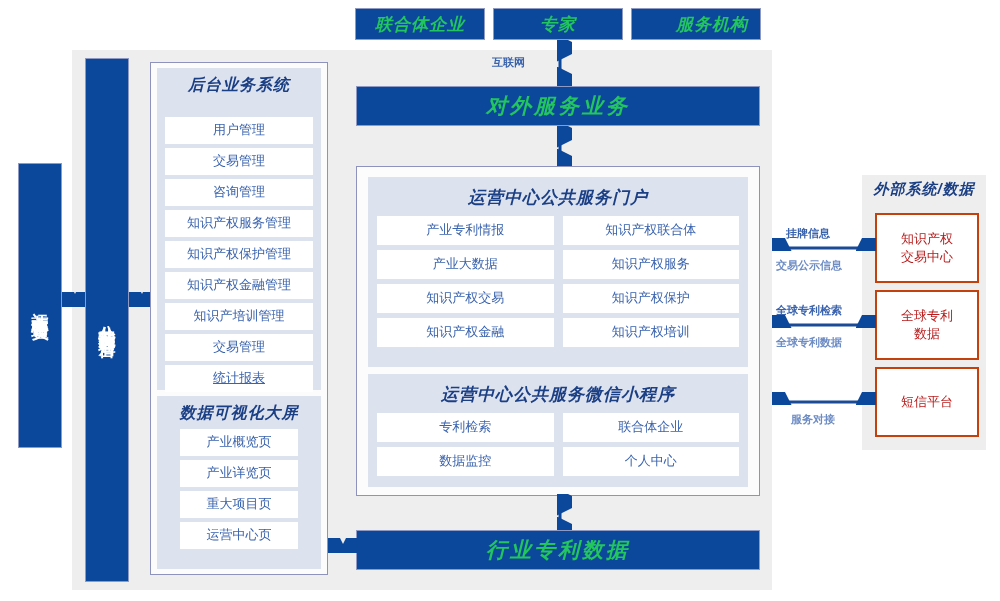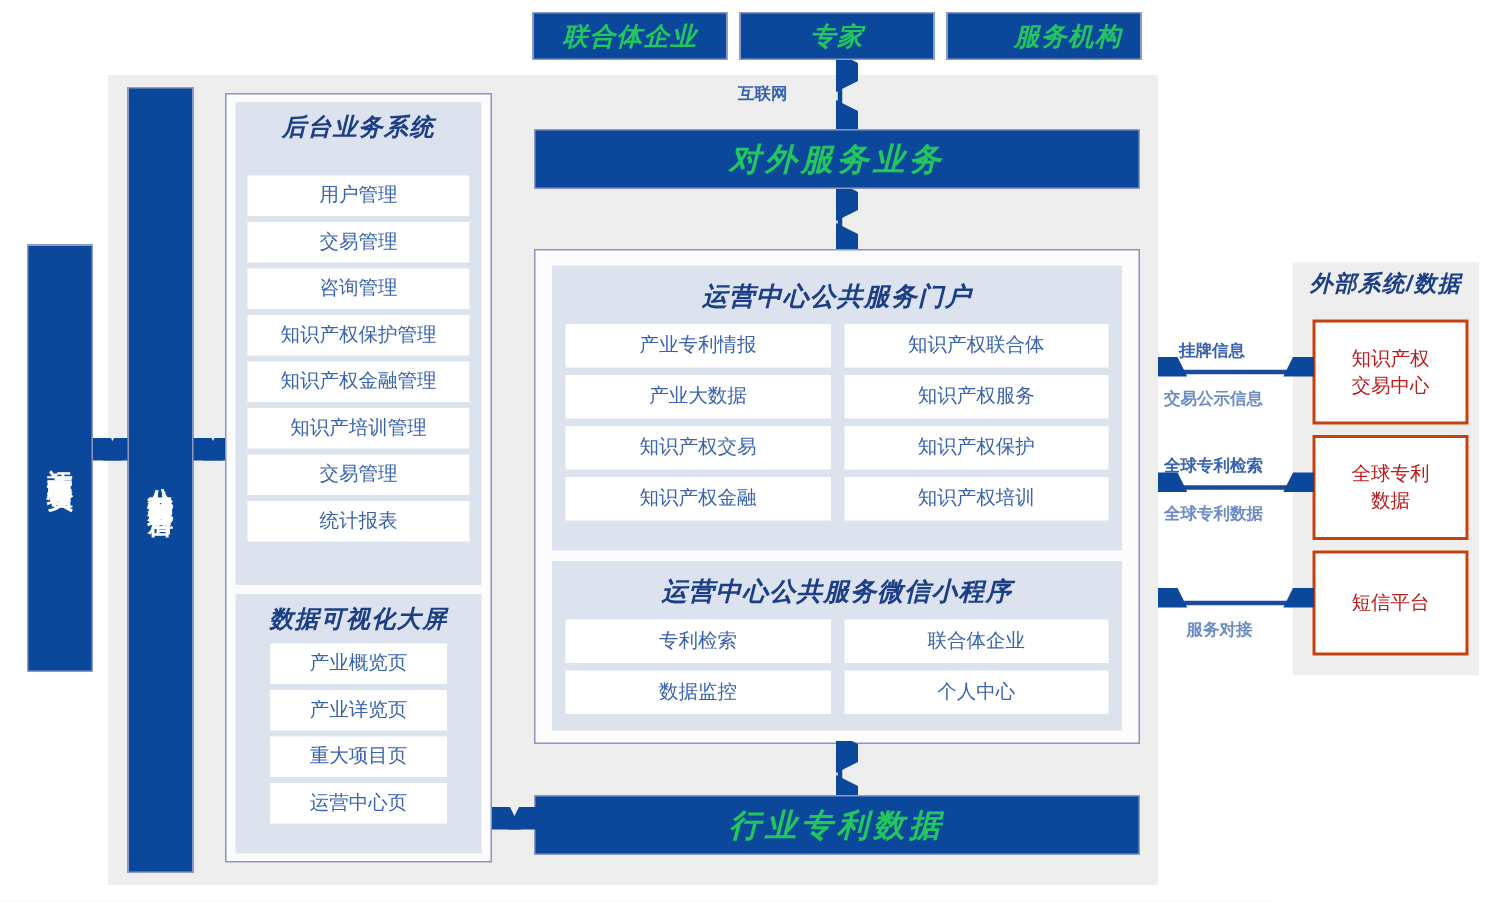--- a/index.html
+++ b/index.html
@@ -108,25 +108,26 @@
 </svg>
 
 <div class="abs outline-box" style="left:150px;top:62px;width:178px;height:513px;"></div>
 
 <div class="abs lav-panel" style="left:157px;top:68px;width:164px;height:322px;">
   <div class="panel-title" style="font-size:16px;padding:7px 0 5px;">后台业务系统</div>
   <div style="padding:16px 8px;">
     <div class="cell" style="height:27px;margin-bottom:4px;">用户管理</div>
     <div class="cell" style="height:27px;margin-bottom:4px;">交易管理</div>
     <div class="cell" style="height:27px;margin-bottom:4px;">咨询管理</div>
+    <div class="cell" style="height:27px;margin-bottom:4px;">知识产权服务管理</div>
     <div class="cell" style="height:27px;margin-bottom:4px;">知识产权保护管理</div>
     <div class="cell" style="height:27px;margin-bottom:4px;">知识产权金融管理</div>
     <div class="cell" style="height:27px;margin-bottom:4px;">知识产培训管理</div>
     <div class="cell" style="height:27px;margin-bottom:4px;">交易管理</div>
-    <div class="cell" style="height:27px;">统计报表</div>
+    <div class="cell" style="height:27px;text-decoration:underline;">统计报表</div>
   </div>
 </div>
 
 <div class="abs lav-panel" style="left:157px;top:396px;width:164px;height:173px;">
   <div class="panel-title" style="font-size:16px;padding:7px 0 5px;">数据可视化大屏</div>
   <div style="padding:0 23px;">
     <div class="cell" style="height:27px;margin-bottom:4px;">产业概览页</div>
     <div class="cell" style="height:27px;margin-bottom:4px;">产业详览页</div>
     <div class="cell" style="height:27px;margin-bottom:4px;">重大项目页</div>
     <div class="cell" style="height:27px;">运营中心页</div>

